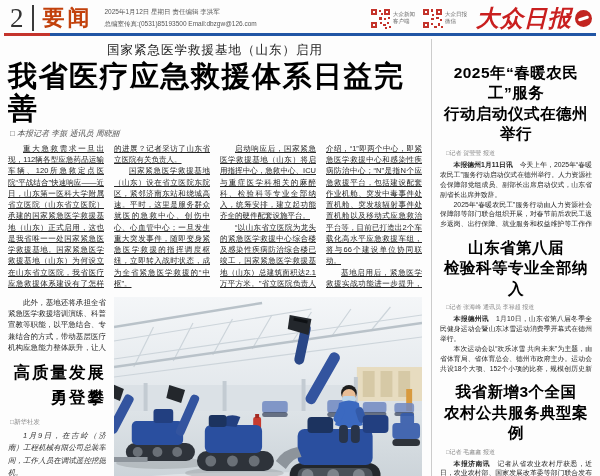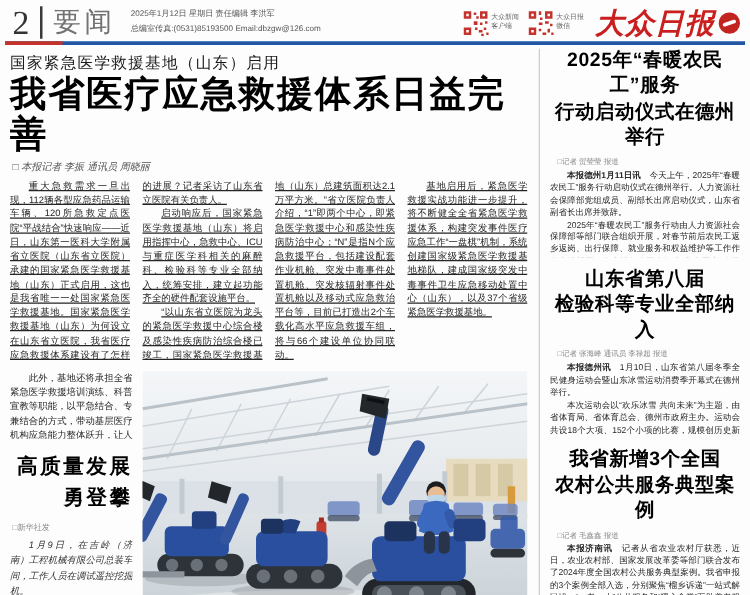--- a/index.html
+++ b/index.html
@@ -2,58 +2,58 @@
 <html><head>
 <meta charset="utf-8">
 <style>
   html,body{margin:0;padding:0;background:#e9e9e9;}
   .page{width:600px;height:476px;margin:0 auto;background:#fdfdfd;overflow:hidden;
         font-family:"Liberation Sans",sans-serif;color:#222;position:relative;box-sizing:border-box;}
   
   .hdr{height:33px;display:flex;align-items:center;padding:3px 8px 0 8px;box-sizing:border-box;}
   .pagenum{font-family:"Liberation Serif",serif;font-size:27px;color:#333;line-height:1;padding:0 8px 0 2px;}
   .hdr-div{width:2px;height:26px;background:#3a3a3a;margin:0 9px 0 0;}
-  .section{font-size:22px;font-weight:normal;letter-spacing:3px;color:#737373;}
+  .section{font-size:22px;font-weight:bold;letter-spacing:3px;color:#c2410c;}
   .dateblock{margin-left:12px;font-size:6.5px;color:#555;line-height:1.8;align-self:center;}
   .hdr-spacer{flex:1;}
   .qr{width:21px;height:21px;flex:none;}
   .qr-label{font-size:5.5px;color:#666;line-height:1.35;margin:0 7px 0 2px;}
   .masthead{font-family:"Liberation Serif",serif;font-style:italic;font-weight:bold;
             font-size:23px;color:#c91f1f;letter-spacing:1px;margin-left:2px;white-space:nowrap;}
   .seal{width:17px;height:17px;border-radius:50%;background:#c22420;margin-left:3px;flex:none;position:relative;}
   .seal::after{content:"";position:absolute;left:3px;top:7px;width:11px;height:3px;background:#fff;border-radius:2px;transform:rotate(-18deg);}
   .rule{height:3px;background:#2156a5;position:relative;margin:0 4px;}
   .rule .redseg{position:absolute;left:0;top:0;width:46px;height:3px;background:#c4342c;}
   
   .content{display:flex;padding:3px 8px 0 8px;box-sizing:border-box;gap:9px;}
   .main{width:414px;flex:none;}
   .aside{flex:1;border-left:1px solid #ccc;padding-left:8px;min-width:0;}
   
-  .kicker{font-size:12.5px;color:#1a1a1a;letter-spacing:1px;margin-top:3px;}
+  .kicker{text-align:center;font-size:12.5px;color:#1a1a1a;letter-spacing:1px;margin-top:3px;}
   .headline{text-align:left;font-size:29px;font-weight:900;color:#000;margin:2px 0 3px 0;letter-spacing:1.5px;line-height:1.1;}
   .byline{font-size:8px;color:#555;margin:3px 0 4px 2px;font-style:italic;}
   .cols{column-count:4;column-gap:10px;font-size:7.5px;line-height:1.5;text-align:justify;
         height:150px;overflow:hidden;color:#252525;text-decoration:underline;}
   .cols p,.cont p,.kai p,.sb-body p{margin:0;text-indent:2em;}
   .lower{display:flex;gap:8px;margin-top:4px;}
   .leftcol{width:98px;flex:none;}
   .cont{font-size:7.5px;line-height:1.5;text-align:justify;height:54px;overflow:hidden;color:#252525;}
   .f-head{font-family:"Liberation Serif",serif;font-size:16.5px;font-weight:bold;text-align:right;
           color:#000;margin:10px 0 0 0;line-height:1.5;letter-spacing:2px;}
   .f-byline{font-size:6.5px;color:#888;margin:8px 0 3px 2px;}
   .kai{font-size:7.5px;font-style:italic;line-height:1.62;text-align:justify;color:#333;height:112px;overflow:hidden;}
   .photo{flex:1;height:200px;margin:0;min-width:0;}
   .photo svg{display:block;width:100%;height:100%;}
   
   .sb-art{overflow:hidden;}
   .sb-head{font-size:15.5px;font-weight:800;text-align:center;color:#000;line-height:1.32;margin:0;letter-spacing:0.5px;}
   .sb-byline{font-size:6px;color:#8a8a8a;margin:4px 0 2px 6px;}
   .sb-body{font-size:6.8px;line-height:1.46;text-align:justify;color:#252525;overflow:hidden;}
   .dl{font-weight:bold;}
-  .mt6{margin-top:0;}.mt8{margin-top:8px;}.mt10{margin-top:10px;}
+  .mt6{margin-top:24px;}.mt8{margin-top:8px;}.mt10{margin-top:10px;}
   .h70{height:70px;}.h58{height:58px;}.h72{height:72px;}
 </style>
 </head>
 <body>
 
 <div class="page">
 
   <div class="hdr">
     <div class="pagenum">2</div>
     <div class="hdr-div"></div>
@@ -124,20 +124,21 @@
 
   <div class="content">
 
     <div class="main">
       <div class="kicker">国家紧急医学救援基地（山东）启用</div>
       <div class="headline">我省医疗应急救援体系日益完善</div>
       <div class="byline">□ 本报记者 李振 通讯员 周晓丽</div>
 
       <div class="cols">
         <p>重大急救需求一旦出现，112辆各型应急药品运输车辆、120所急救定点医院“平战结合”快速响应——近日，山东第一医科大学附属省立医院（山东省立医院）承建的国家紧急医学救援基地（山东）正式启用，这也是我省唯一一处国家紧急医学救援基地。国家紧急医学救援基地（山东）为何设立在山东省立医院，我省医疗应急救援体系建设有了怎样的进展？记者采访了山东省立医院有关负责人。</p>
+        <p>国家紧急医学救援基地（山东）设在省立医院东院区，紧邻济南东站和绕城高速。平时，这里是服务群众就医的急救中心、创伤中心、心血管中心；一旦发生重大突发事件，随即变身紧急医学救援的指挥调度枢纽，立即转入战时状态，成为全省紧急医学救援的“中枢”。</p>
         <p>启动响应后，国家紧急医学救援基地（山东）将启用指挥中心，急救中心、ICU与重症医学科相关的麻醉科、检验科等专业全部纳入，统筹安排，建立起功能齐全的硬件配套设施平台。</p>
         <p>“以山东省立医院为龙头的紧急医学救援中心综合楼及感染性疾病防治综合楼已竣工，国家紧急医学救援基地（山东）总建筑面积达2.1万平方米。”省立医院负责人介绍，“1”即两个中心，即紧急医学救援中心和感染性疾病防治中心；“N”是指N个应急救援平台，包括建设配套作业机舱、突发中毒事件处置机舱、突发核辐射事件处置机舱以及移动式应急救治平台等，目前已打造出2个车载化高水平应急救援车组，将与66个建设单位协同联动。</p>
         <p>基地启用后，紧急医学救援实战功能进一步提升，将不断健全全省紧急医学救援体系，构建突发事件医疗应急工作“一盘棋”机制，系统创建国家级紧急医学救援基地梯队，建成国家级突发中毒事件卫生应急移动处置中心（山东），以及37个省级紧急医学救援基地。</p>
 
       </div>
 
       <div class="lower">
         <div class="leftcol">
           <div class="cont">
             <p>此外，基地还将承担全省紧急医学救援培训演练、科普宣教等职能，以平急结合、专兼结合的方式，带动基层医疗机构应急能力整体跃升，让人民群众生命健康安全更有保障。</p>

